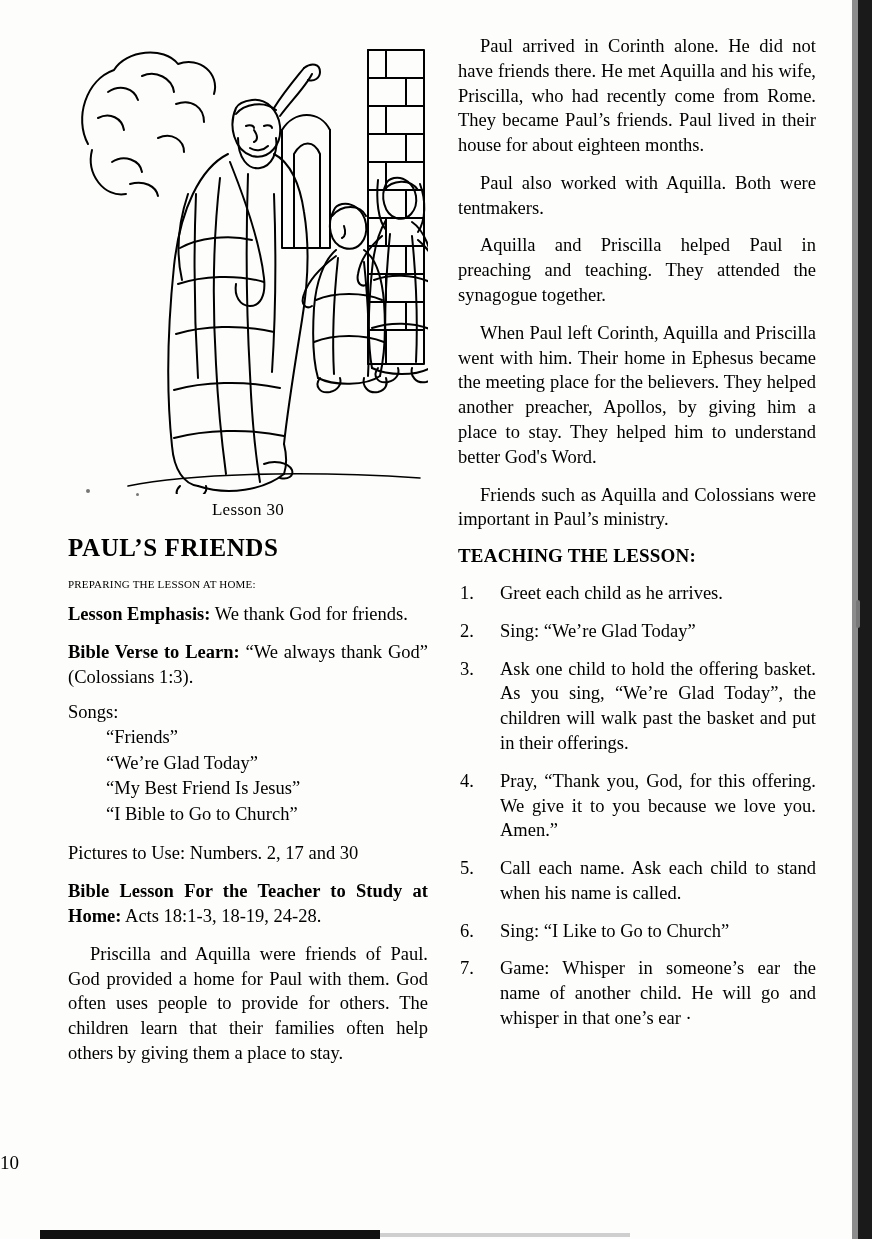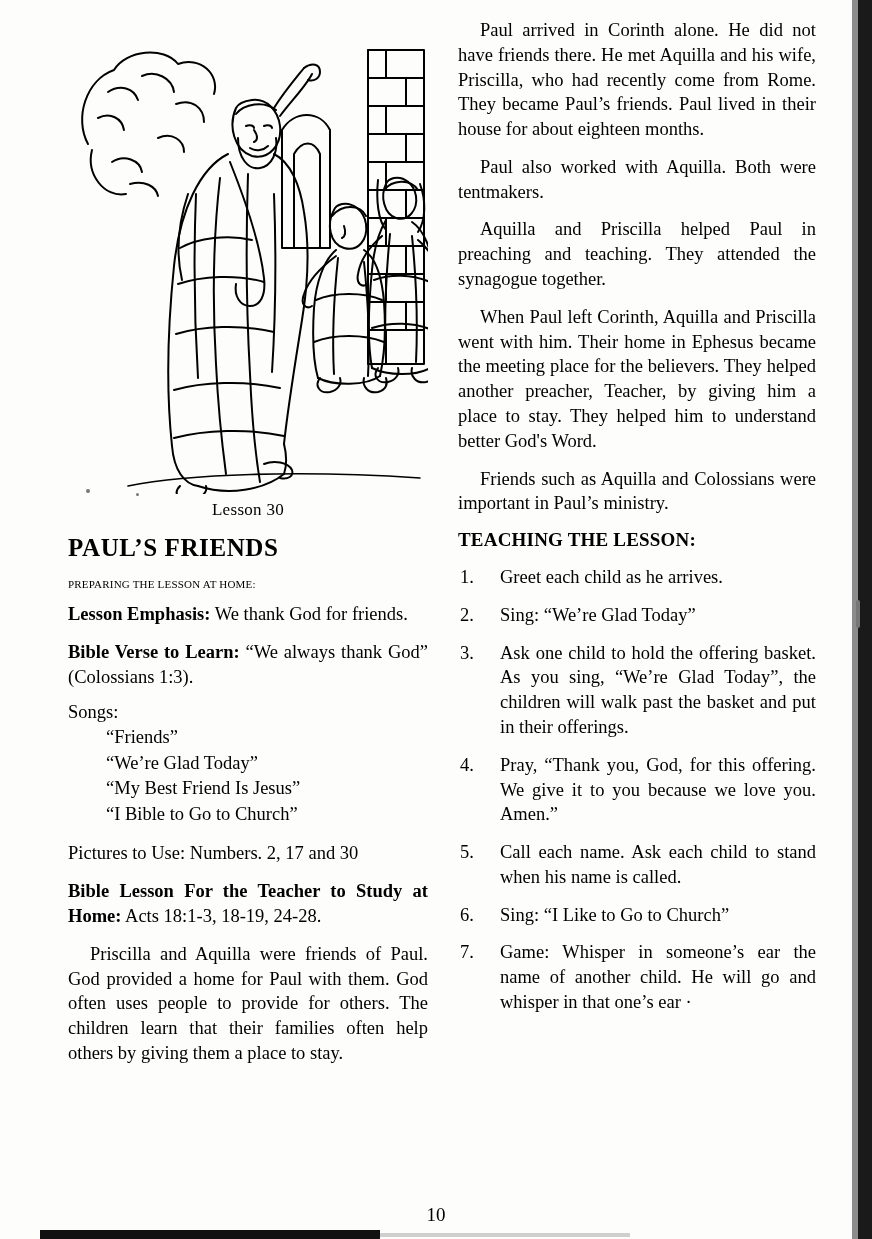--- a/index.html
+++ b/index.html
@@ -54,21 +54,21 @@
 
   .col-left {
     position: absolute;
     left: 68px;
     top: 34px;
     width: 360px;
   }
   .col-right {
     position: absolute;
     left: 458px;
-    top: 18px;
+    top: 34px;
     width: 358px;
   }
 
   .illustration {
     width: 360px;
     height: 460px;
     position: relative;
   }
   .illustration svg { display: block; }
 
@@ -140,22 +140,22 @@
     position: absolute;
     left: 2px;
     top: 0;
     width: 24px;
     text-align: left;
   }
   .page-number {
     position: absolute;
     left: 0;
     right: 0;
-    top: 1204px;
-    text-align: center;
+    top: 1152px;
+    text-align: left;
     font-size: 19px;
   }
   .speck {
     position: absolute;
     background: #777;
     border-radius: 50%;
   }
 </style>
 </head>
 <body>
@@ -292,21 +292,21 @@
 
     <p class="body"><span class="lbl">Bible Lesson For the Teacher to Study at Home:</span><span> Acts 18:1-3, 18-19, 24-28.</span></p>
 
     <p class="body indent">Priscilla and Aquilla were friends of Paul. God provided a home for Paul with them. God often uses people to provide for others. The children learn that their families often help others by giving them a place to stay.</p>
   </div>
 
   <div class="col-right">
     <p class="body indent">Paul arrived in Corinth alone. He did not have friends there. He met Aquilla and his wife, Priscilla, who had recently come from Rome. They became Paul’s friends. Paul lived in their house for about eighteen months.</p>
     <p class="body indent">Paul also worked with Aquilla. Both were tentmakers.</p>
     <p class="body indent">Aquilla and Priscilla helped Paul in preaching and teaching. They attended the synagogue together.</p>
-    <p class="body indent">When Paul left Corinth, Aquilla and Priscilla went with him. Their home in Ephesus became the meeting place for the believers. They helped another preacher, Teacher, by giving him a place to stay. They helped him to understand better God's Word.</p>
+    <p class="body indent">When Paul left Corinth, Aquilla and Priscilla went with him. Their home in Ephesus became the meeting place for the believers. They helped another preacher, Apollos, by giving him a place to stay. They helped him to understand better God's Word.</p>
     <p class="body indent">Friends such as Aquilla and Colossians were important in Paul’s ministry.</p>
 
     <div class="section-head-bold">TEACHING THE LESSON:</div>
 
     <ol class="numlist">
       <li><span class="num">1.</span><span>Greet each child as he arrives.</span></li>
       <li><span class="num">2.</span><span>Sing: “We’re Glad Today”</span></li>
       <li><span class="num">3.</span><span>Ask one child to hold the offering basket. As you sing, “We’re Glad Today”, the children will walk past the basket and put in their offerings.</span></li>
       <li><span class="num">4.</span><span>Pray, “Thank you, God, for this offering. We give it to you because we love you. Amen.”</span></li>
       <li><span class="num">5.</span><span>Call each name. Ask each child to stand when his name is called.</span></li>

